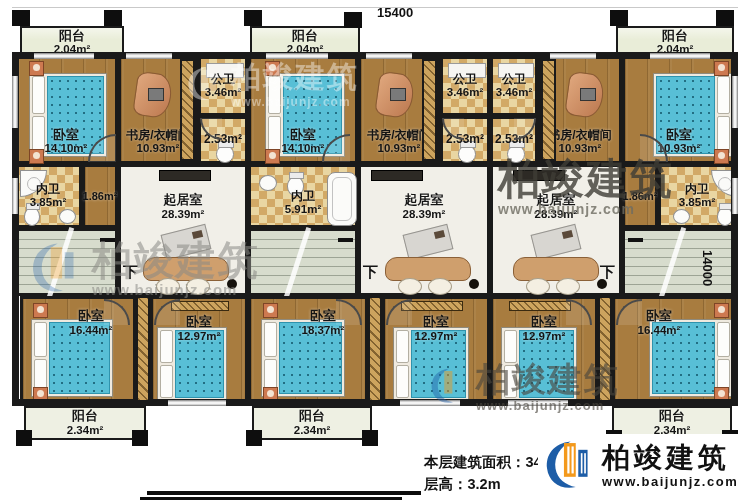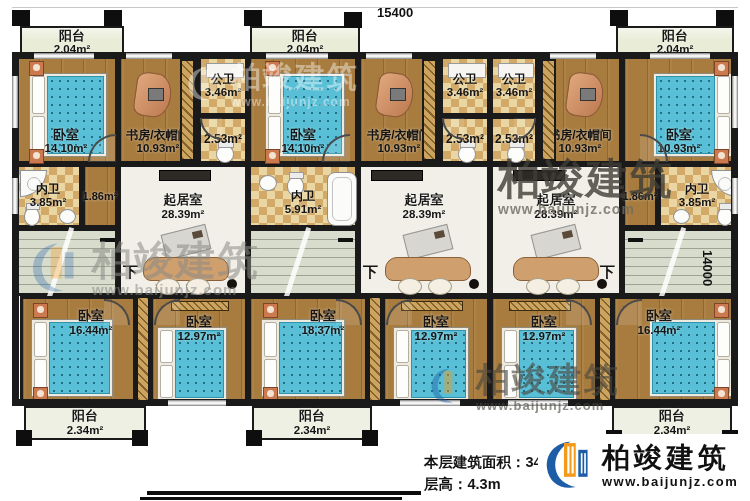--- a/index.html
+++ b/index.html
@@ -433,21 +433,21 @@
     </span>
     <span><span class="t" style="font-size:34px">柏竣建筑</span><br><span class="u" style="font-size:13px">www.baijunjz.com</span></span>
   </div>
 </div>
 
 <div id="titleblock">
   <div class="trule" style="left:147px;top:45px;width:274px;height:4px"></div>
   <div class="trule" style="left:140px;top:51px;width:262px;height:3px"></div>
   <div id="info">
     <span>本层建筑面积：</span><span>343.55m²</span><br>
-    <span>层高：</span><span>4.3m</span>
+    <span>层高：</span><span>3.2m</span>
   </div>
   <div id="logo">
     <span>
       <svg width="54" height="58" viewBox="0 0 64 68">
         <path d="M34 6C14 8 4 22 6 38c2 16 16 26 34 22C28 58 18 50 16 38 14 24 22 12 34 6Z" fill="#1d5da7"></path>
         <rect x="26" y="8" width="14" height="40" fill="#f3991c"></rect>
         <rect x="30" y="12" width="2.6" height="32" fill="#fff"></rect>
           <rect x="35" y="12" width="2.6" height="32" fill="#fff"></rect>
         <rect x="43" y="16" width="11" height="32" fill="#1d5da7"></rect>
         <rect x="46" y="20" width="2" height="24" fill="#fff"></rect>

